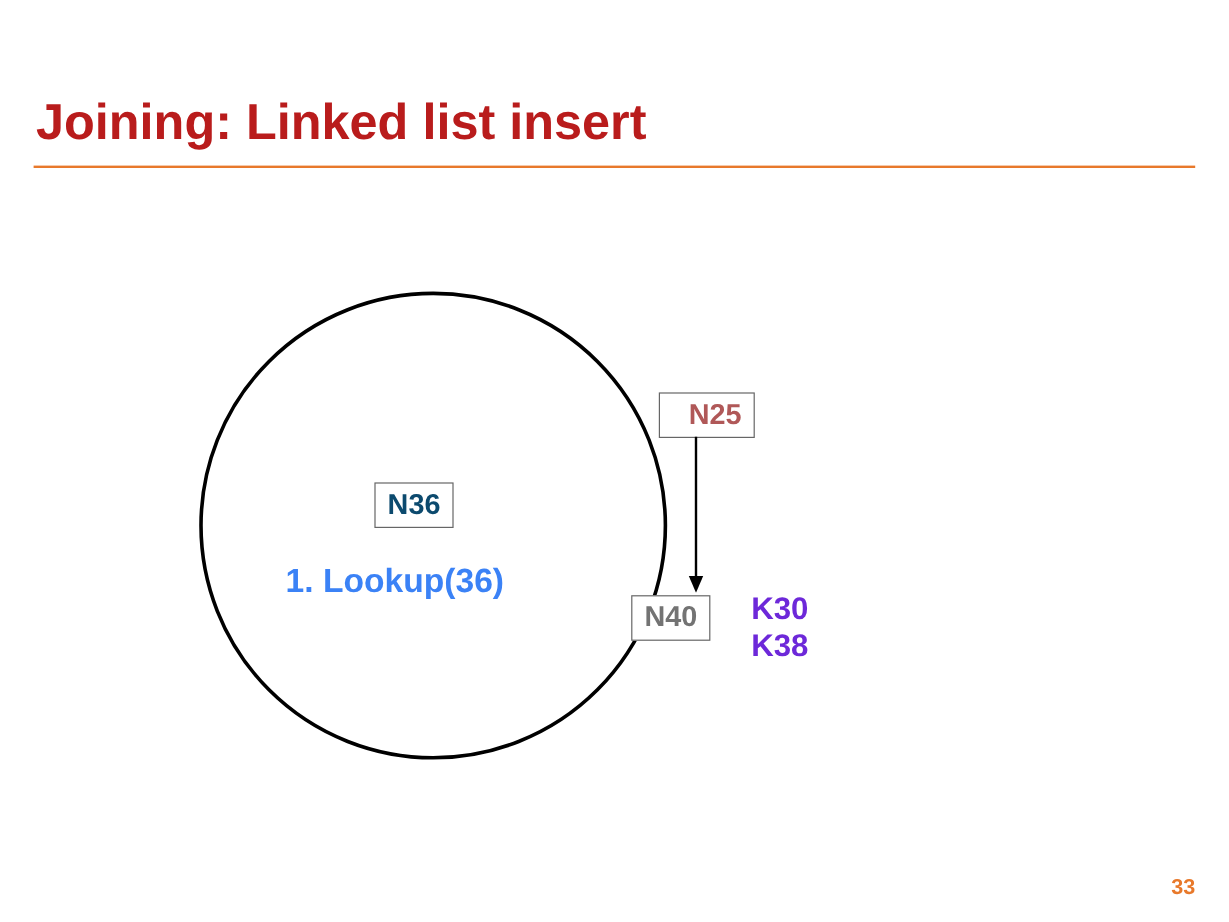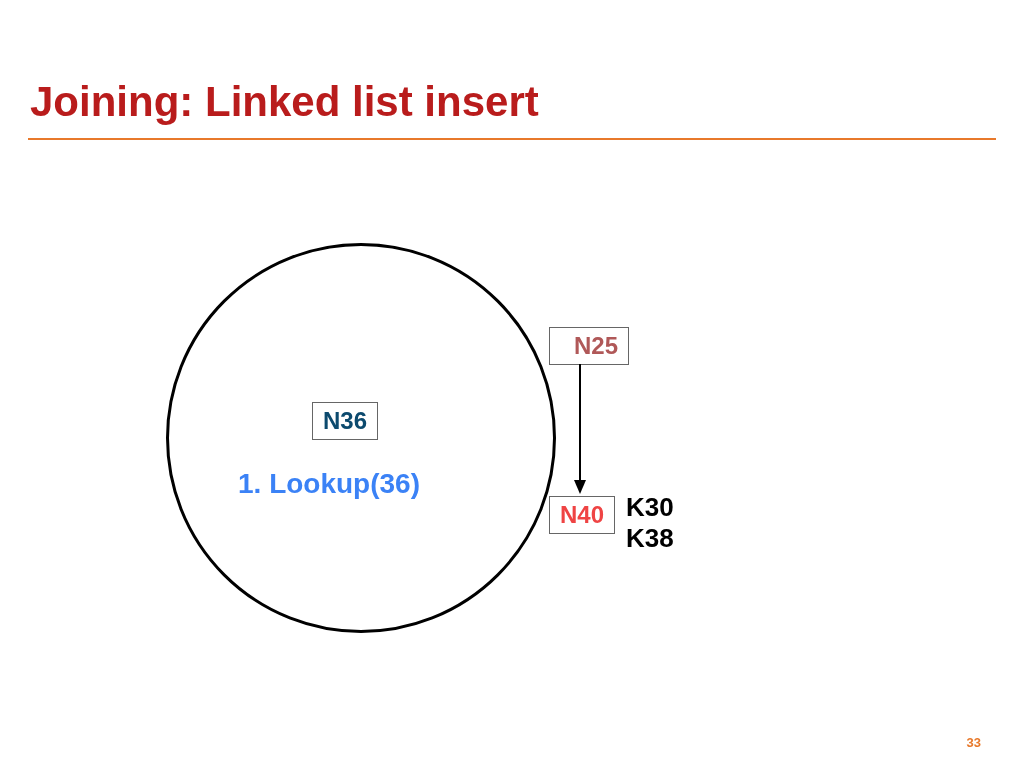--- a/index.html
+++ b/index.html
@@ -54,52 +54,52 @@
       color: #0c4a6e;
     }
     .node-n25 {
       top: 327px;
       left: 549px;
       color: #b05858;
       padding-left: 24px;
     }
     .node-n40 {
       top: 496px;
-      left: 549px;
-      color: #ef4444;
+      left: 526px;
+      color: #737373;
     }
     .step-text {
       position: absolute;
       top: 468px;
       left: 238px;
       font-size: 28px;
       font-weight: bold;
       color: #3b82f6;
     }
     .keys-text {
       position: absolute;
       top: 492px;
       left: 626px;
       font-size: 26px;
       font-weight: bold;
-      color: #000000;
+      color: #6d28d9;
       line-height: 1.2;
     }
     .arrow-svg {
       position: absolute;
       top: 362px;
       left: 570px;
       width: 20px;
       height: 132px;
     }
     .page-number {
       position: absolute;
       bottom: 18px;
-      right: 43px;
-      font-size: 13px;
+      right: 28px;
+      font-size: 18px;
       font-weight: bold;
       color: #e8792b;
     }
   </style>
 </head>
 <body>
 
 <div class="title">Joining: Linked list insert</div>
 <div class="title-underline"></div>
 

